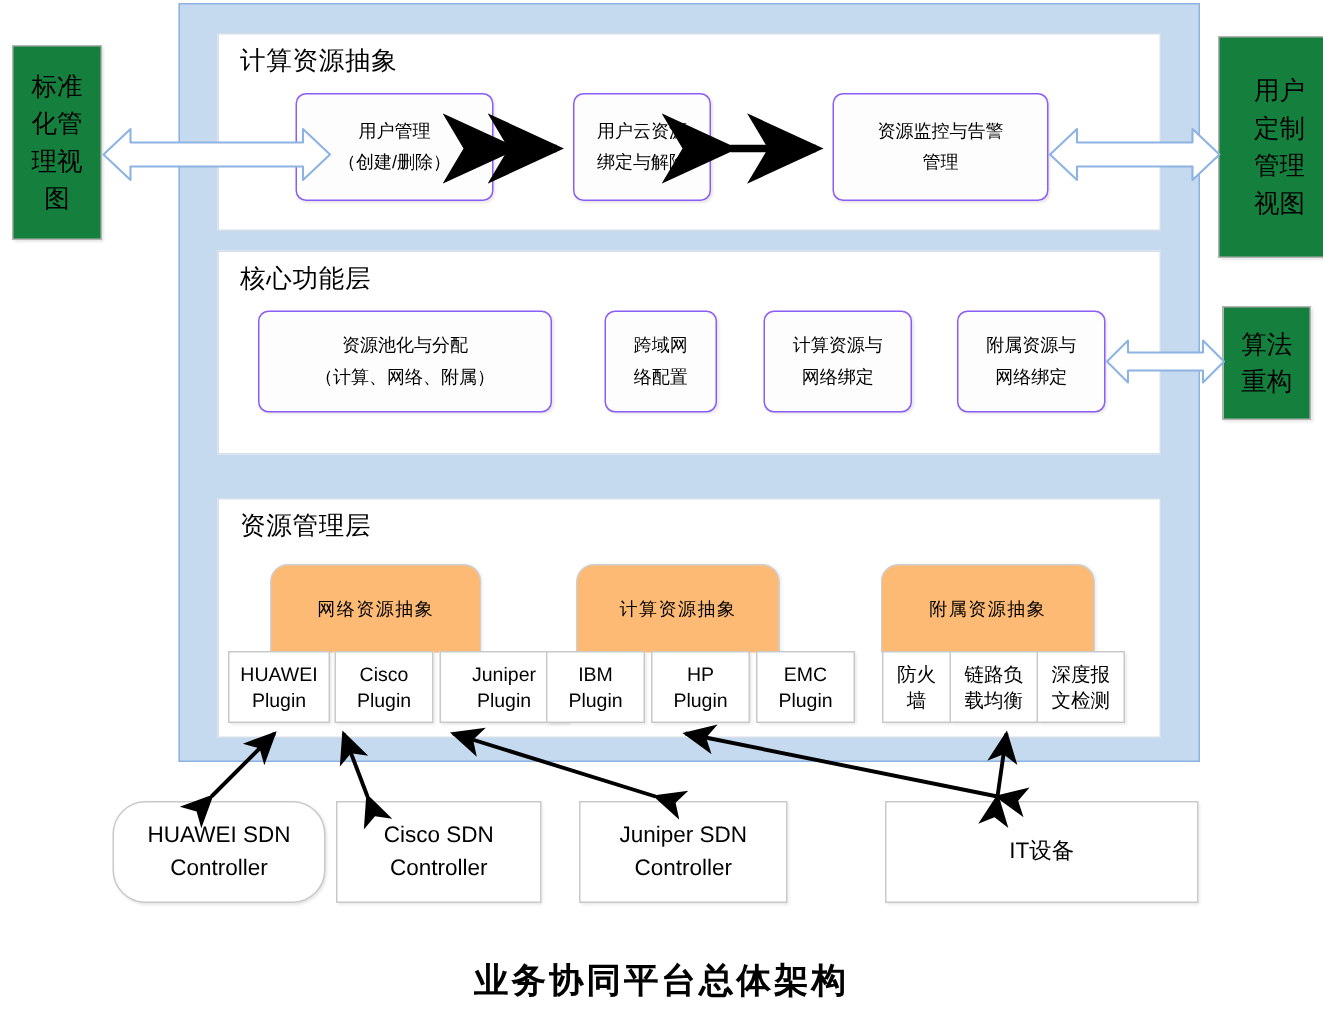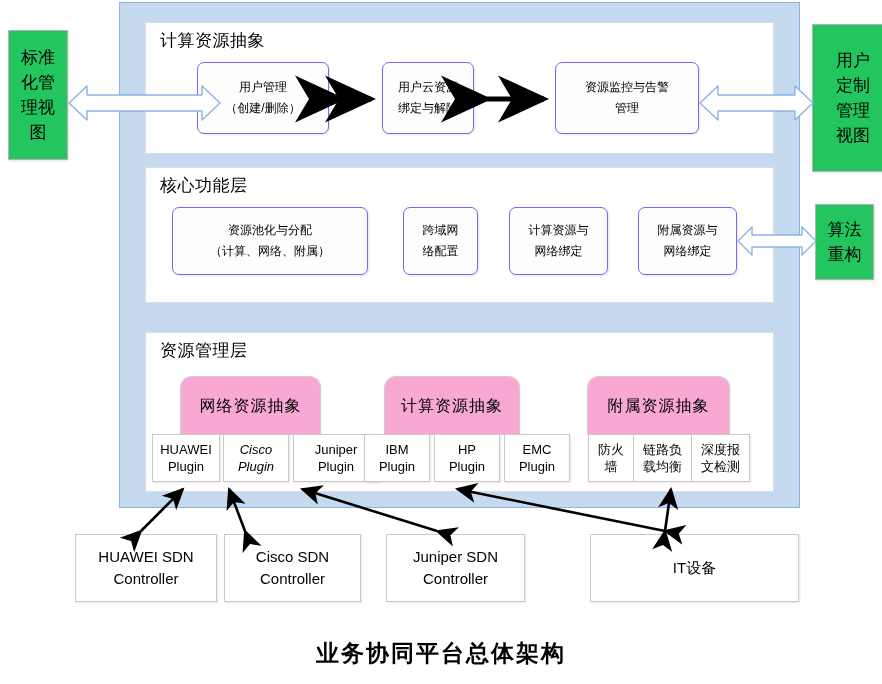--- a/index.html
+++ b/index.html
@@ -45,72 +45,72 @@
   #n-monitor        {left:555px;top:62px;width:144px;height:72px;text-align:center;}
 
   
   #n-pool           {left:172px;top:207px;width:196px;height:68px;}
   #n-crossdomain    {left:403px;top:207px;width:75px; height:68px;}
   #n-compute-bind   {left:509px;top:207px;width:99px; height:68px;}
   #n-attach-bind    {left:638px;top:207px;width:99px; height:68px;}
 
   
   .abscap{
-    background:#f9a8d4;border:1px solid #cfcfcf;
+    background:#fdba74;border:1px solid #cfcfcf;
     border-top-left-radius:12px;border-top-right-radius:12px;
     border-bottom:none;
     display:flex;align-items:center;justify-content:center;
-    font-size:16px;letter-spacing:1px;white-space:nowrap;
+    font-size:12px;letter-spacing:1px;white-space:nowrap;
     box-shadow:1px 0 2px rgba(0,0,0,.06);
   }
   #cap-net     {left:180px;top:376px;width:141px;height:59px;}
   #cap-compute {left:384px;top:376px;width:136px;height:59px;}
   #cap-attach  {left:587px;top:376px;width:143px;height:59px;}
 
   
   .plugin{
     background:#ffffff;border:1px solid #c9c9c9;
     display:flex;align-items:center;justify-content:center;text-align:center;
     font-size:13px;line-height:17px;
     box-shadow:1px 1px 2px rgba(0,0,0,.10);
   }
   .plugin .txt{white-space:pre-line;}
   #p-huawei  {left:152px;top:434px;width:68px;height:48px;}
-  #p-cisco   {left:223px;top:434px;width:66px;height:48px;font-style:italic;}
+  #p-cisco   {left:223px;top:434px;width:66px;height:48px;}
   #p-juniper {left:293px;top:434px;width:86px;height:48px;}
   #p-ibm     {left:364px;top:434px;width:66px;height:48px;}
   #p-hp      {left:434px;top:434px;width:66px;height:48px;}
   #p-emc     {left:504px;top:434px;width:66px;height:48px;}
   
   #p-fw      {left:588px;top:434px;width:46px;height:48px;}
   #p-lb      {left:634px;top:434px;width:58px;height:48px;border-left:none;}
   #p-dpi     {left:692px;top:434px;width:58px;height:48px;border-left:none;}
   #p-fw .txt,#p-lb .txt,#p-dpi .txt{font-size:13px;line-height:17px;}
 
   
   .sidebox{
-    background:#22c55e;border:1px solid #b3b3b3;
+    background:#15803d;border:1px solid #b3b3b3;
     display:flex;align-items:center;justify-content:center;text-align:center;
     font-size:17px;line-height:25px;
     box-shadow:1px 1px 2px rgba(0,0,0,.12);
   }
   .sidebox .txt{white-space:pre-line;}
   #box-standard {left:8px;  top:30px; width:60px; height:130px;}
   #box-custom   {left:812px;top:24px; width:82px; height:148px;}
   #box-algo     {left:815px;top:204px;width:59px; height:76px;}
 
   
   .ctrl{
     background:#ffffff;border:1px solid #c9c9c9;
     display:flex;align-items:center;justify-content:center;text-align:center;
     font-size:15px;line-height:22px;
     box-shadow:1px 1px 2px rgba(0,0,0,.10);
   }
   .ctrl .txt{white-space:pre-line;}
-  #c-huawei  {left:75px; top:534px;width:142px;height:68px;}
+  #c-huawei  {left:75px; top:534px;width:142px;height:68px;border-radius:22px;}
   #c-cisco   {left:224px;top:534px;width:137px;height:68px;}
   #c-juniper {left:386px;top:534px;width:139px;height:68px;}
   #c-it      {left:559px;top:534px;width:209px;height:68px;margin-left:31px;}
 
   
   #caption{
     left:0;top:638px;width:882px;text-align:center;
     font-size:23px;letter-spacing:2px;font-weight:600;
   }
 

